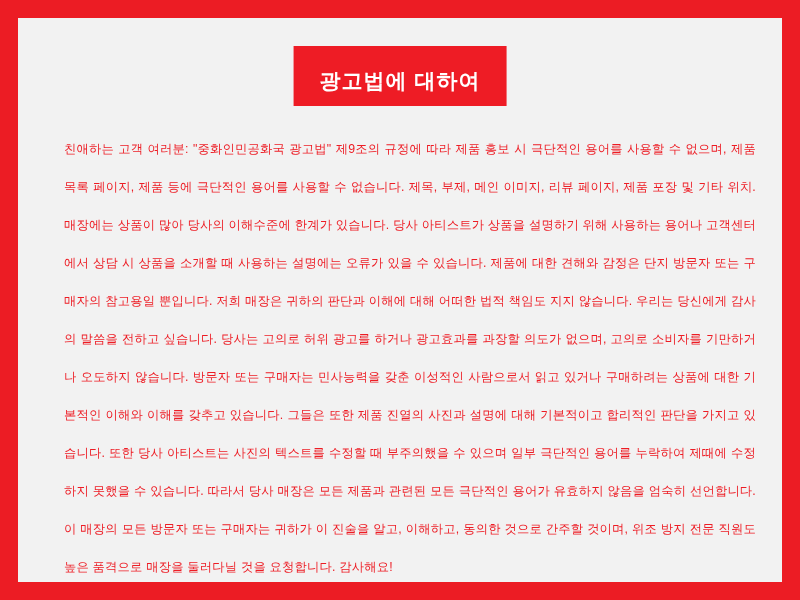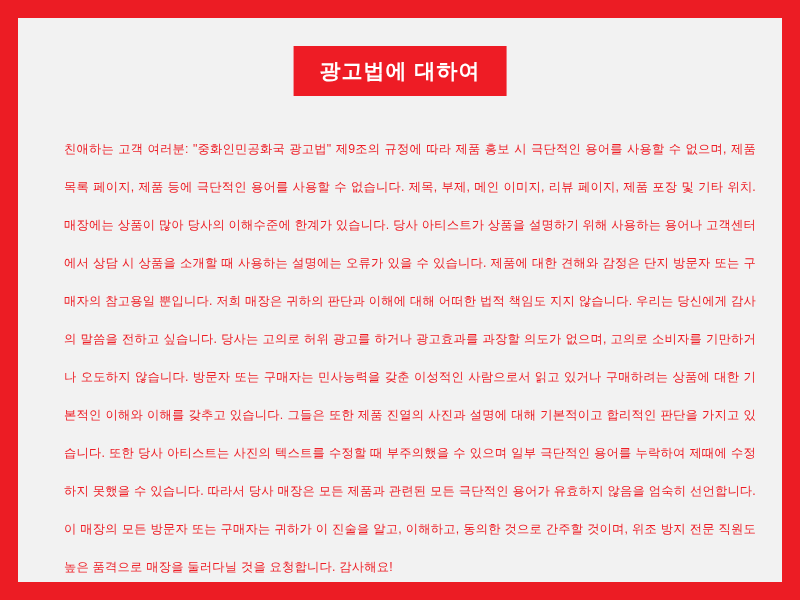--- a/index.html
+++ b/index.html
@@ -32,21 +32,21 @@
   .title-box {
     position: absolute;
     left: 50%;
     transform: translateX(-50%);
     top: 28px;
     background: #ee1c25;
     color: #ffffff;
     font-size: 21px;
     font-weight: bold;
     letter-spacing: 1px;
-    padding: 14px 26px 15px 26px;
+    padding: 24px 26px 15px 26px;
     line-height: 1;
     white-space: nowrap;
     text-align: center;
   }
   .body-copy {
     position: absolute;
     left: 46px;
     top: 112px;
     width: 692px;
     color: #ed1c24;

